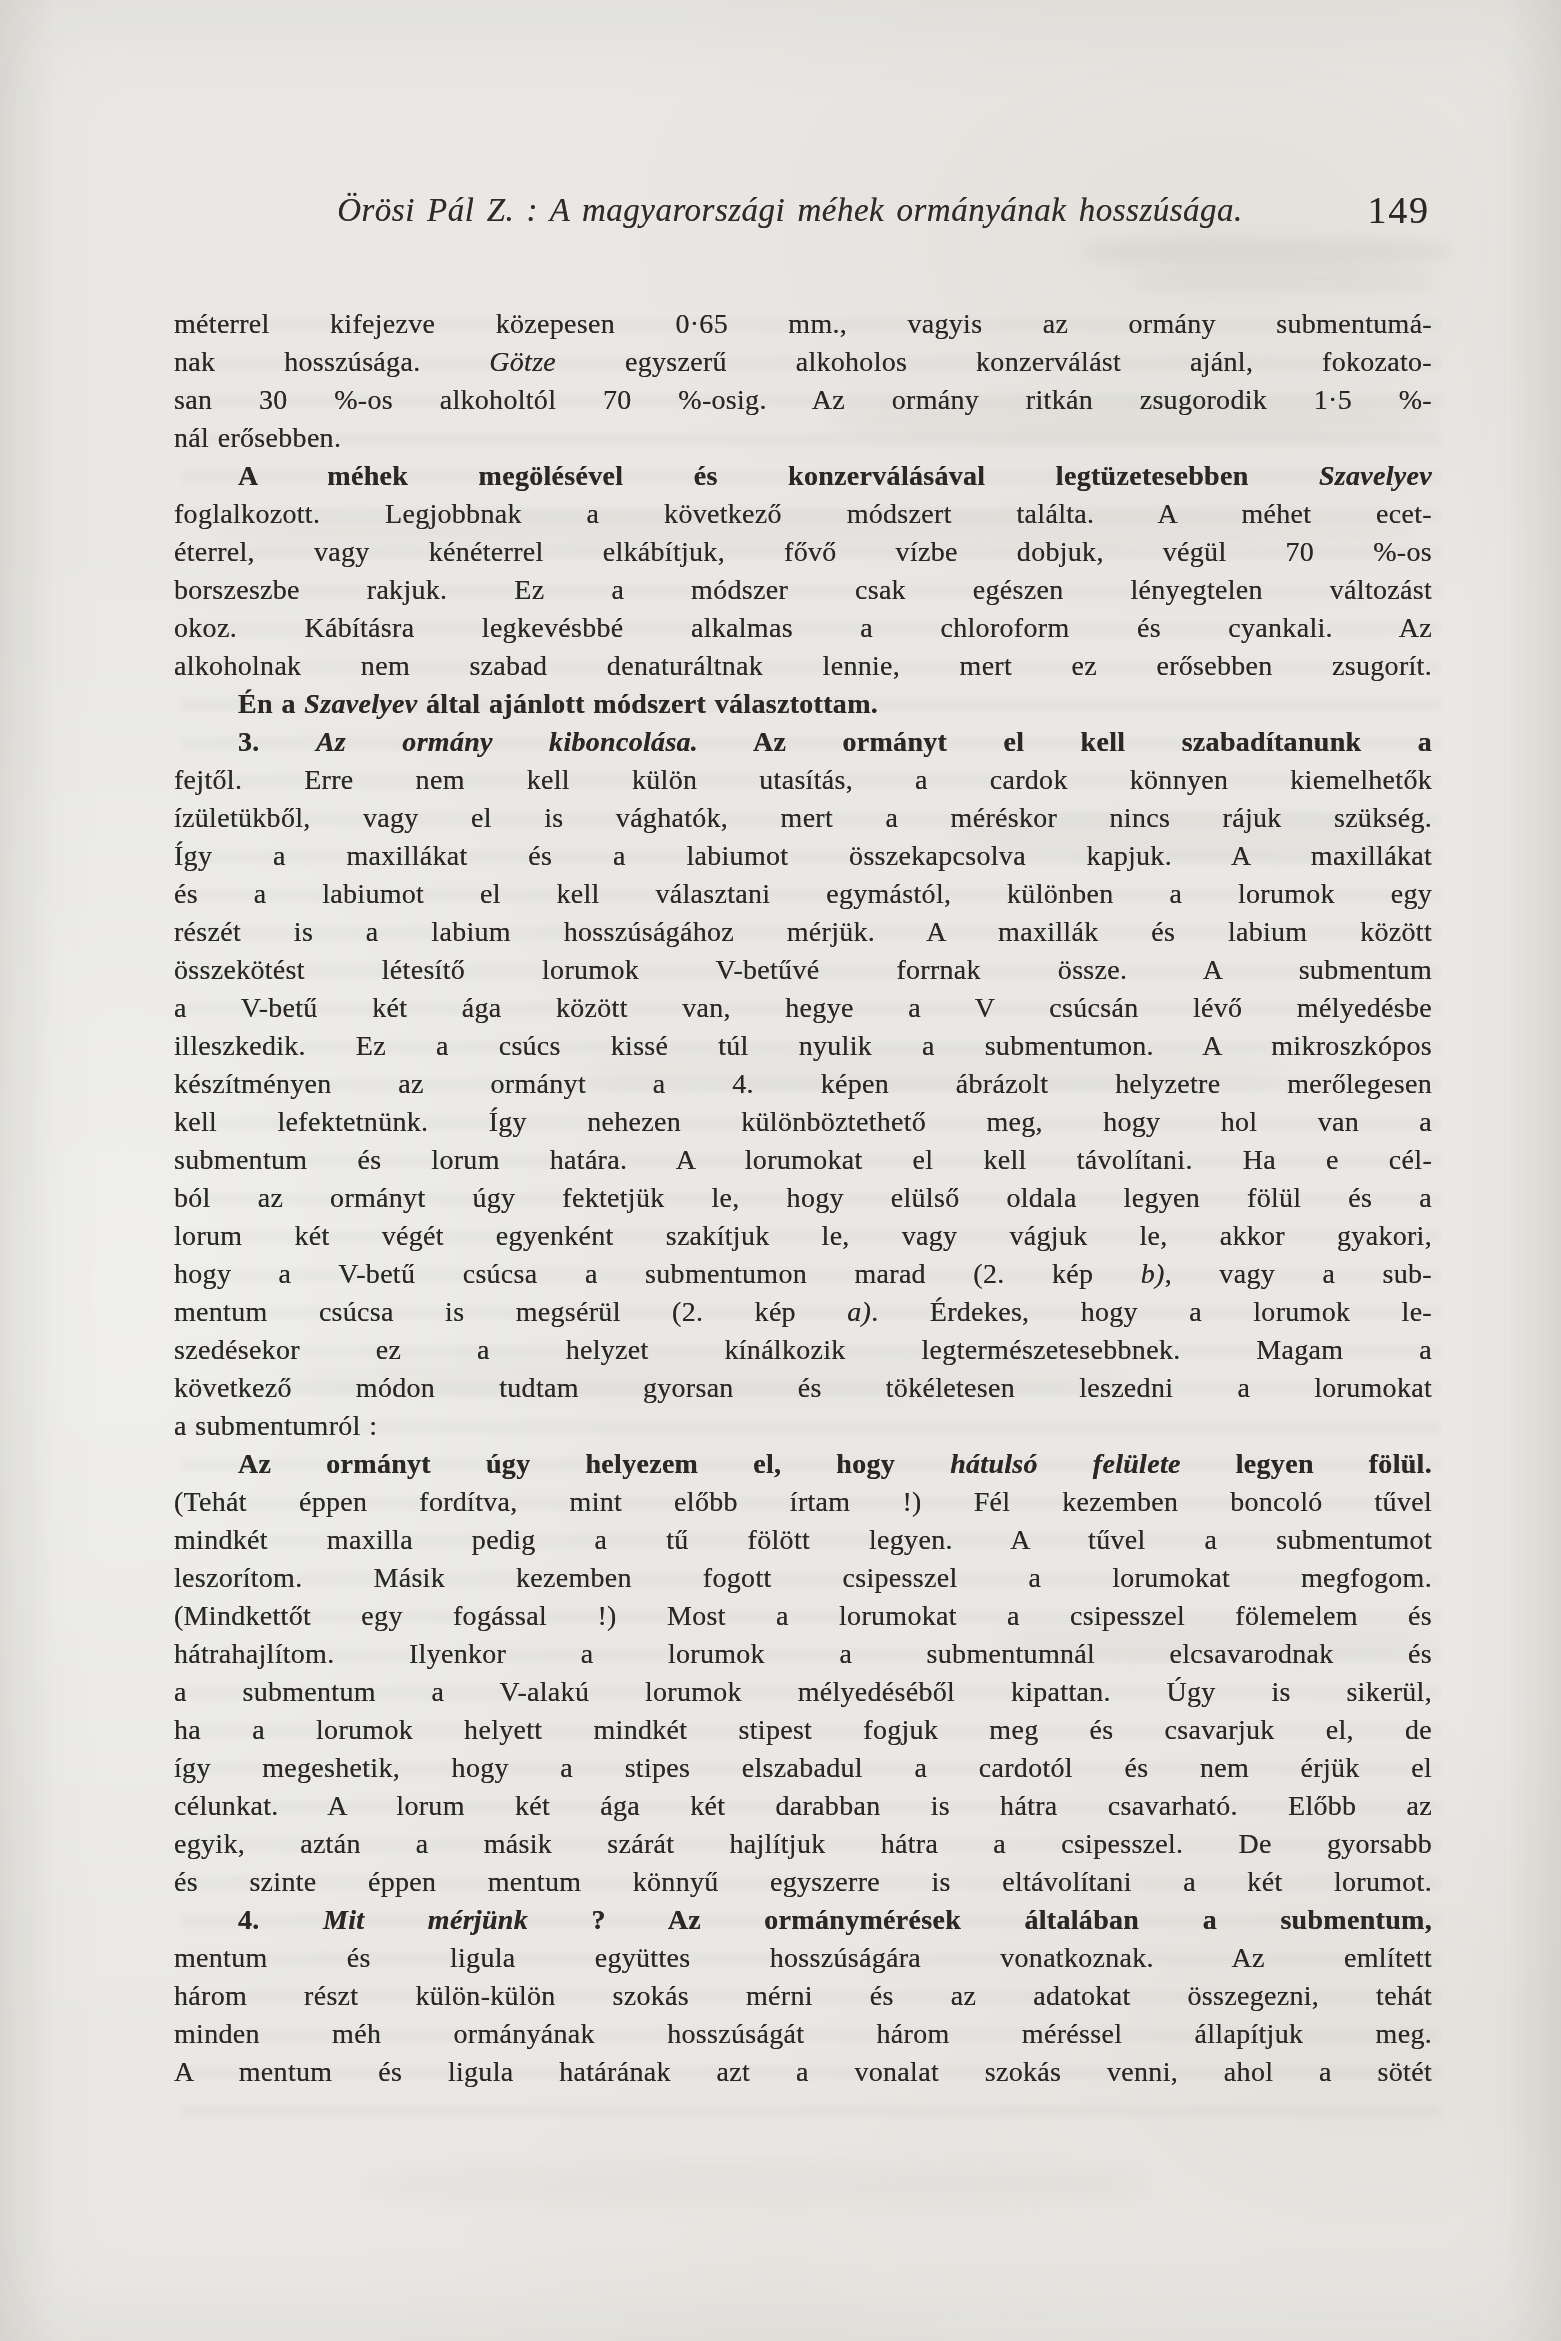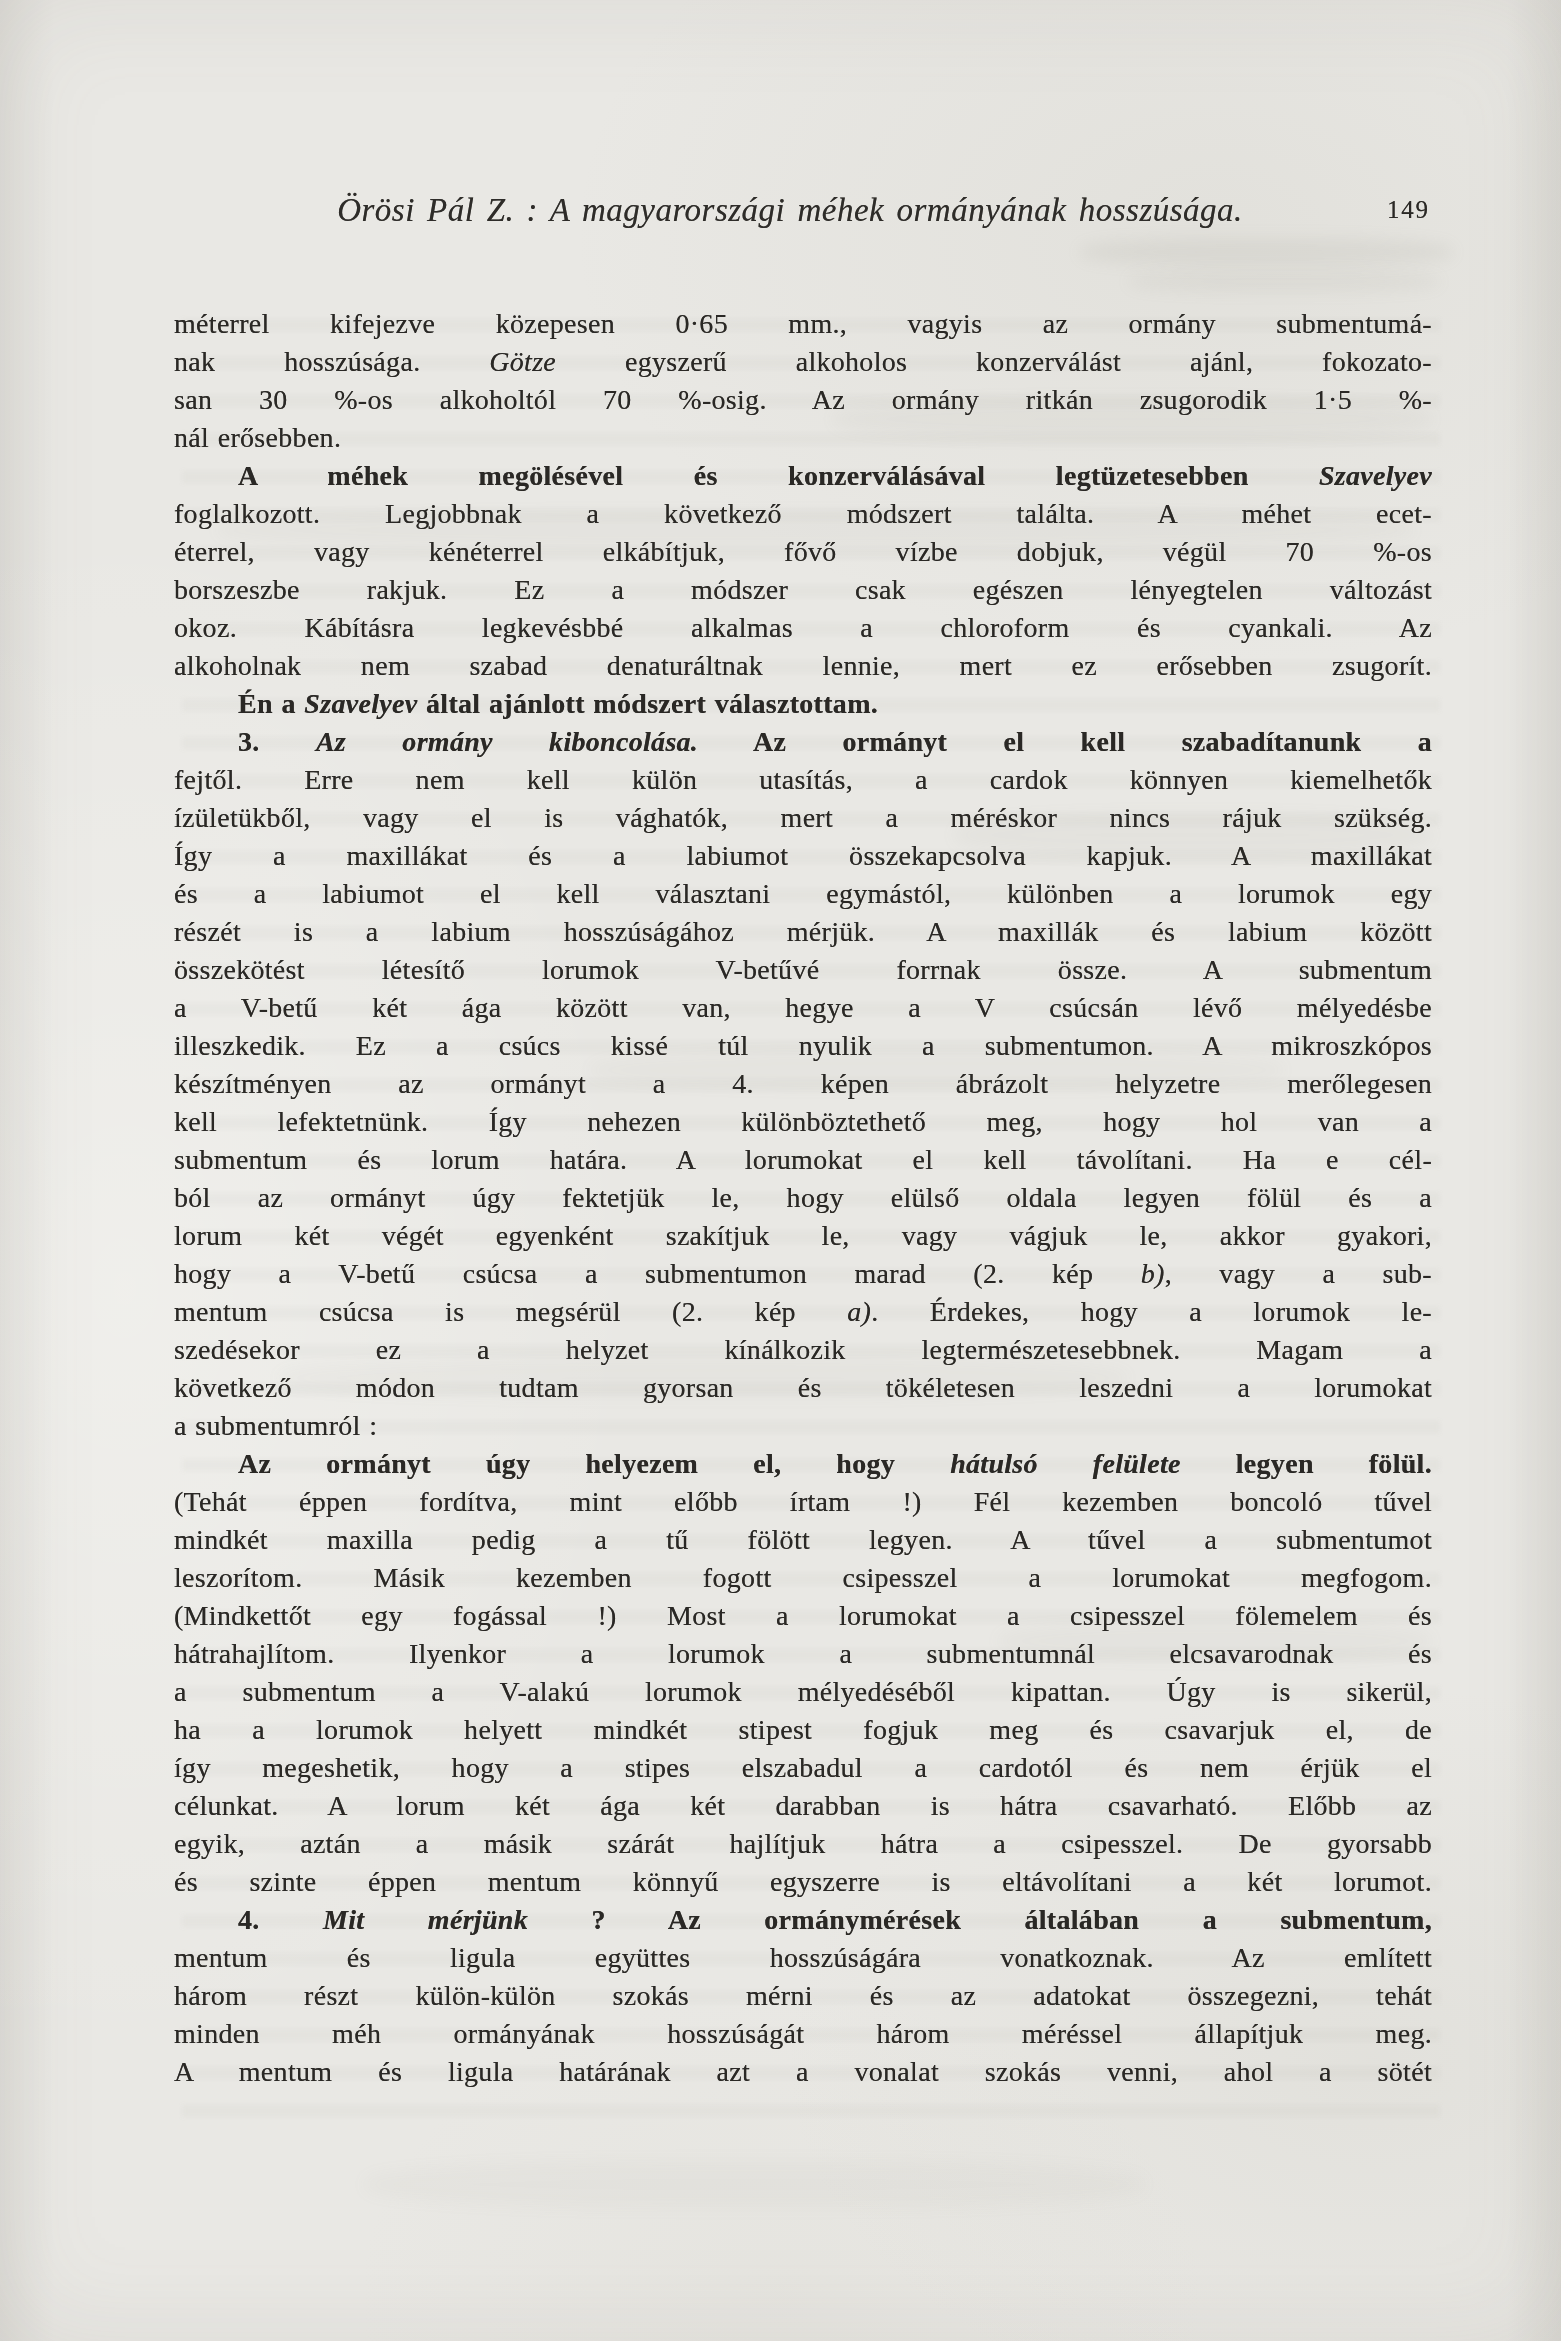--- a/index.html
+++ b/index.html
@@ -27,21 +27,21 @@
     font-style:italic;
     font-size:33px;
     letter-spacing:0.5px;
     word-spacing:3.5px;
     line-height:56px;
     color:#2e2c29;
     text-shadow:0 0 0.6px rgba(45,43,38,0.65);
   }
   .page-number{
     position:absolute;right:10.4px;top:0;
-    font-size:25px;line-height:56px;
+    font-size:38px;line-height:56px;
     letter-spacing:1.7px;
     color:#2a2825;
     text-shadow:0 0 0.6px rgba(45,43,38,0.6);
   }
   
   .body-text{
     position:absolute;left:174px;top:305px;width:1258px;
     font-size:28px;
     line-height:38px;
     letter-spacing:0.3px;

